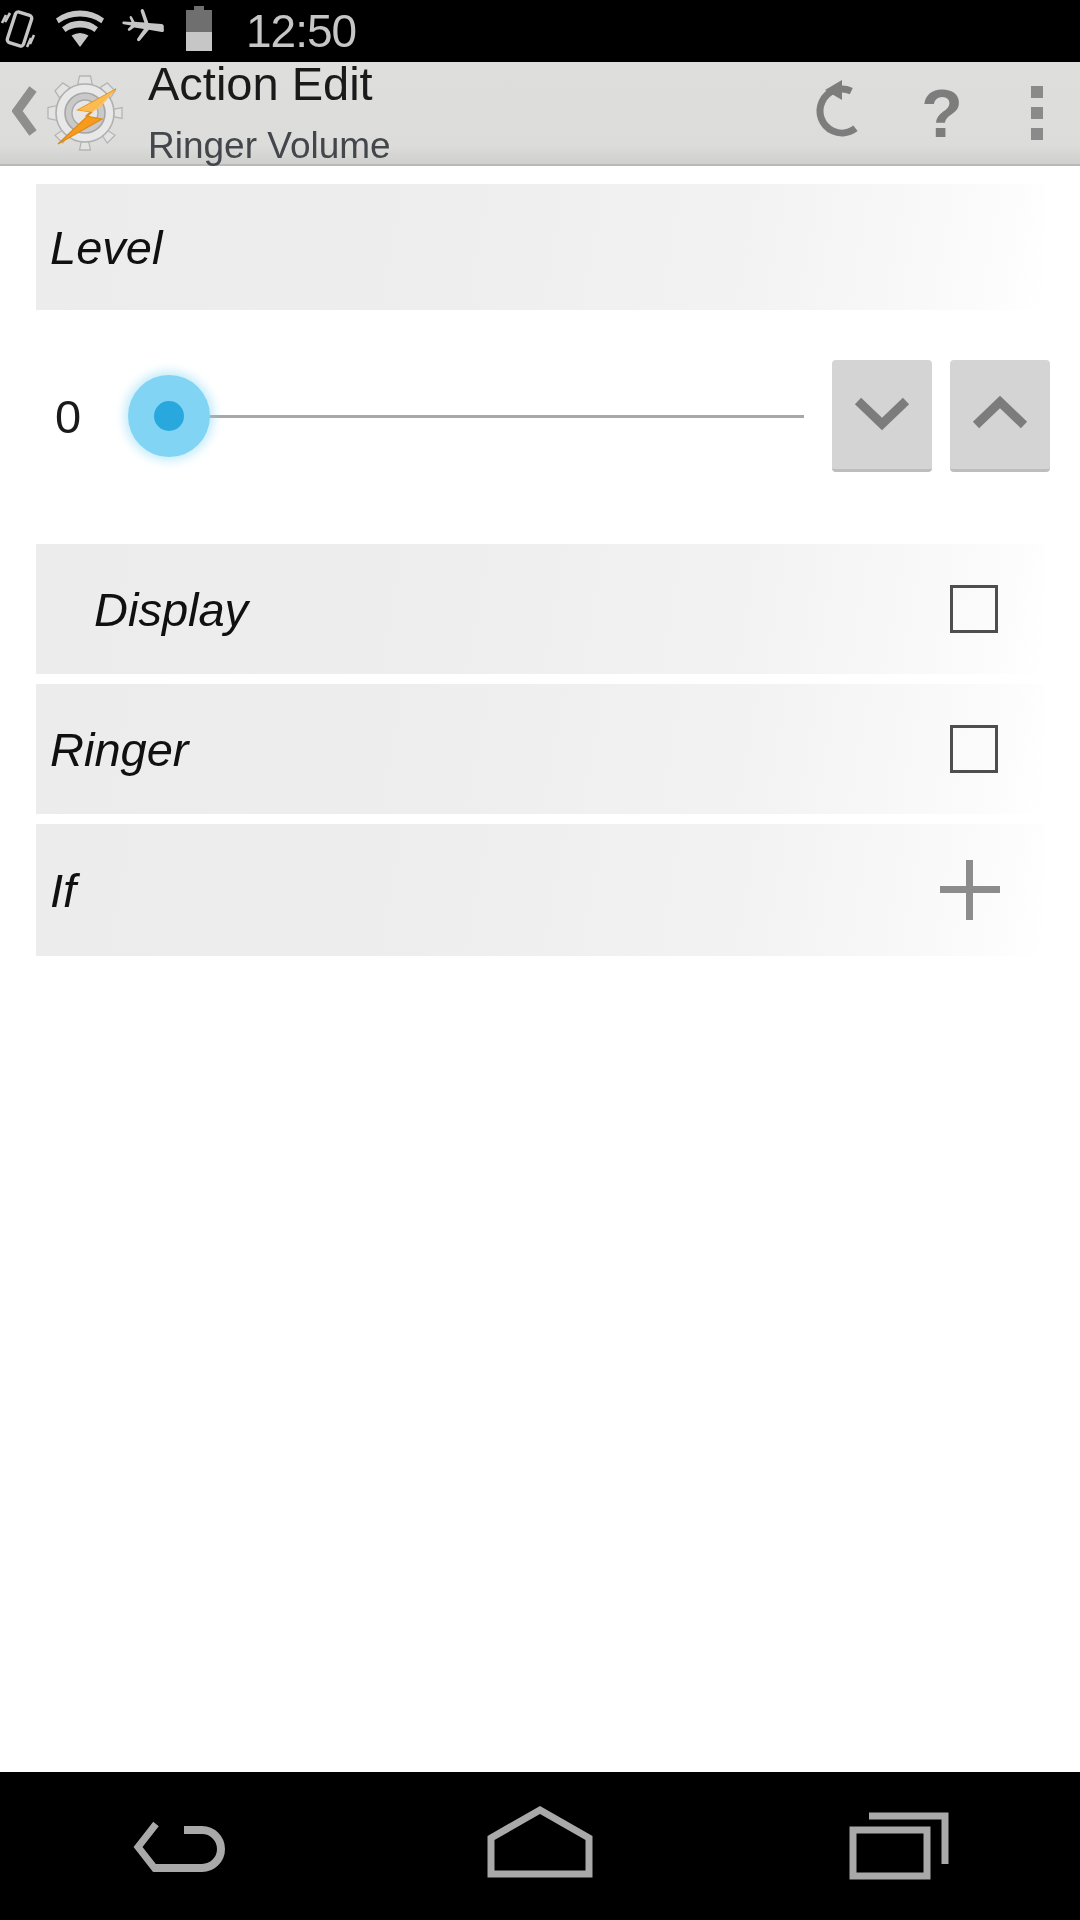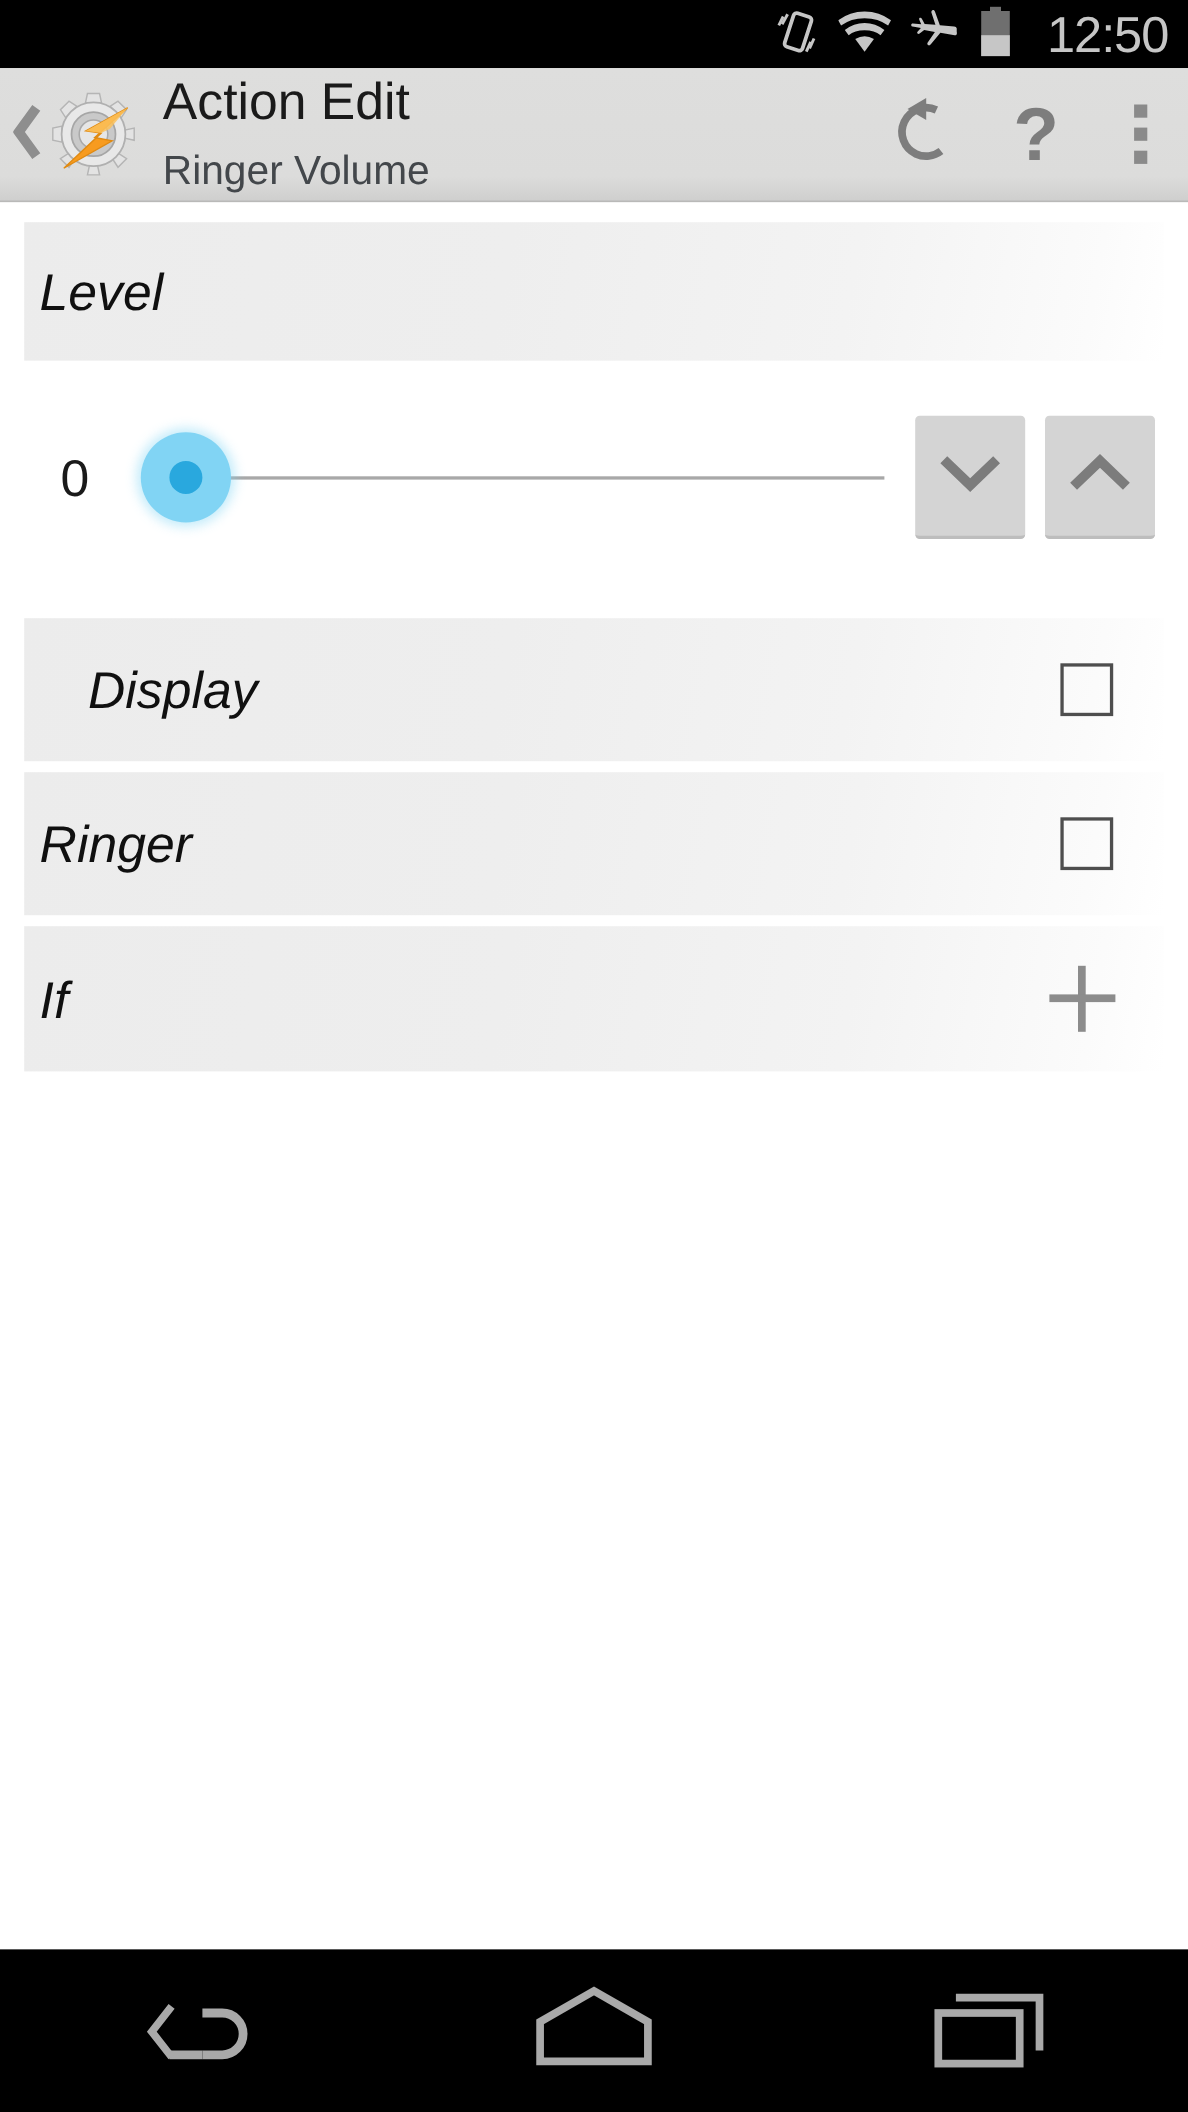--- a/index.html
+++ b/index.html
@@ -20,21 +20,20 @@
     display: flex;
     flex-direction: column;
   }
 
   
   .status-bar {
     height: 62px;
     background: #000000;
     display: flex;
     align-items: center;
-    justify-content: flex-end;
     padding-right: 18px;
     flex: none;
   }
   .status-icons {
     display: flex;
     align-items: center;
     gap: 18px;
   }
   .status-icon { display: block; }
   .status-clock {
@@ -42,21 +41,21 @@
     font-size: 46px;
     font-weight: 400;
     letter-spacing: -1px;
     margin-left: 14px;
     line-height: 1;
     font-family: "Liberation Sans", sans-serif;
   }
 
   
   .action-bar {
-    height: 122px;
+    height: 104px;
     background: linear-gradient(to bottom, #dededd 0%, #dcdcdb 82%, #cfcfce 100%);
     border-bottom: 2px solid #b9b9b8;
     display: flex;
     align-items: center;
     flex: none;
     position: relative;
   }
   .back-chevron {
     width: 34px;
     margin-left: 8px;
@@ -125,21 +124,21 @@
 
   
   .content {
     flex: 1 1 auto;
     background: #ffffff;
     position: relative;
     overflow: hidden;
   }
 
   .panel {
-    margin: 0 22px;
+    margin: 0 36px;
     background: linear-gradient(100deg, #ececec 0%, #eeeeee 42%, #f3f3f3 72%, #fbfbfb 93%, #ffffff 100%);
     display: flex;
     align-items: center;
     position: relative;
   }
 
   .panel-label {
     font-size: 47px;
     font-style: italic;
     color: #101010;

